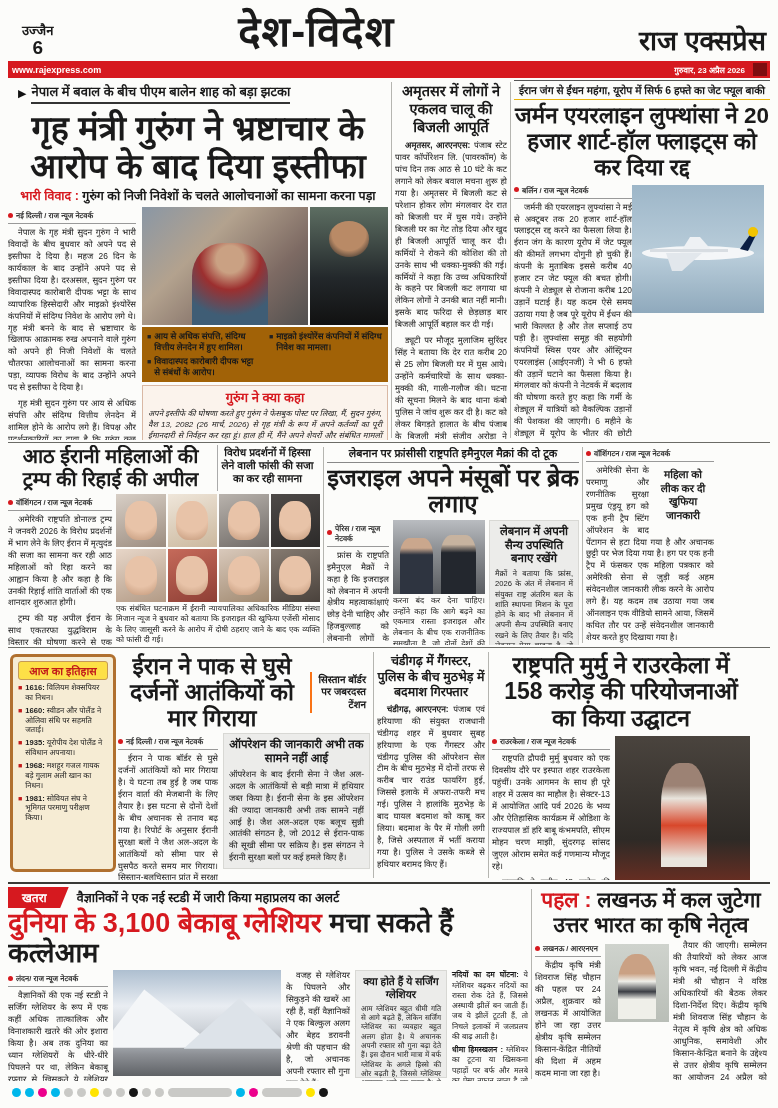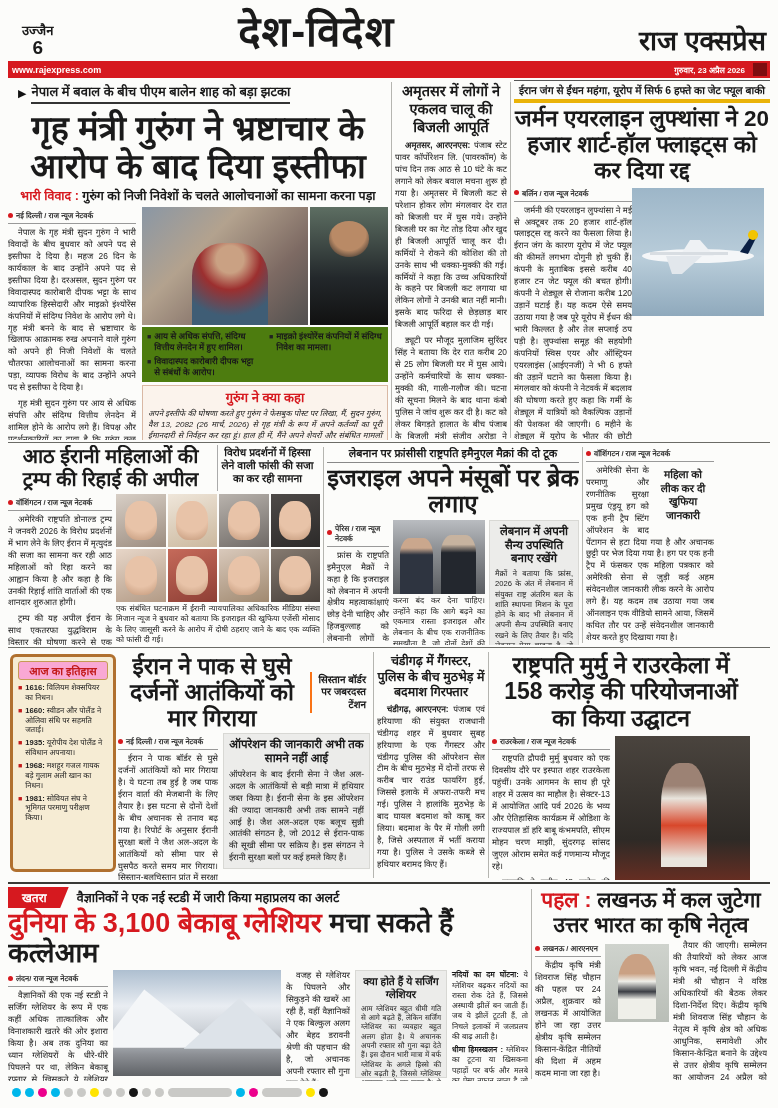--- a/index.html
+++ b/index.html
@@ -50,34 +50,34 @@
   .lead-cols { display:flex; gap:6px; height:252px; }
   .lead-left { width:128px; }
   .lead-right { flex:1; }
   .nepal-photos { display:flex; gap:2px; height:118px; }
   .nepal-photo-main { flex:1; background:linear-gradient(135deg,#8a97a5 0%,#b3a28e 35%,#7d6a63 70%,#51504f 100%); }
   .nepal-photo-main:before { content:""; position:absolute; left:30%; top:30%; width:46%; height:70%;
       background:radial-gradient(circle at 50% 20%,#caa183 18%,#9c2f2f 40%,#3f5d75 75%); border-radius:40% 40% 0 0; }
   .nepal-photo-side { width:78px; background:linear-gradient(180deg,#5d6e62 0%,#23282b 60%,#111 100%); }
   .nepal-photo-side:before { content:""; position:absolute; left:24%; top:12%; width:52%; height:30%;
       background:radial-gradient(circle at 50% 35%,#b98a66 55%,#222 95%); border-radius:50%; }
-  .caption-grid { display:grid; grid-template-columns:1fr 1fr; gap:2px 8px; background:#4d7c0f;
+  .caption-grid { display:grid; grid-template-columns:1fr 1fr; gap:2px 8px; background:#a16207;
                   padding:4px 5px; font-size:8.6px; font-weight:bold; line-height:1.3; margin-top:2px; }
   .caption-grid .cap { display:flex; gap:3px; }
   .caption-grid .sq { color:#222; font-size:7px; line-height:1.6; }
   .quote-box { border:1px solid #d9b8a4; background:#fbf3ec; margin-top:3px; padding:2px 5px 4px 5px; }
   .quote-box h4 { color:#d6191f; font-size:13px; text-align:center; margin-bottom:2px; }
   .quote-box .qt { font-size:8px; line-height:1.4; text-align:justify; font-style:italic; }
 
   .amritsar-art { width:112px; }
   .amritsar-art h3 { font-size:14.5px; line-height:1.25; text-align:center; margin:2px 0 4px 0; }
 
   .luft-art { width:256px; }
   .luft-kicker { font-size:10.5px; font-weight:bold; text-align:center; border-top:1px solid #555;
-                 border-bottom:4px solid #eab308; padding:2px 0; }
+                 border-bottom:1px solid #eab308; padding:2px 0; }
   .luft-art h2 { font-size:22.5px; line-height:1.15; text-align:center; margin:3px 0 1px 0; }
   .luft-cols { display:flex; }
   .luft-left { width:118px; }
   .plane-photo { width:132px; height:128px; background:linear-gradient(180deg,#9db6c8 0%,#b9cdda 55%,#8fa9bc 100%); margin-top:3px; }
   .plane-photo svg { position:absolute; left:4px; top:34px; }
 
   
   .mid1 { display:flex; height:200px; }
   .women-art { width:312px; }
   .women-head { display:flex; gap:4px; }
@@ -113,21 +113,21 @@
 
   .nuclear-art { width:128px; }
   .nuclear-art h2 { font-size:17px; line-height:1.2; text-align:center; }
   .nuke-inset { float:right; width:62px; font-size:10.5px; font-weight:bold; line-height:1.3;
                 text-align:center; padding:2px; margin:1px 0 2px 3px; }
 
   
   .mid2 { display:flex; height:230px; }
   .history { width:106px; background:#f6ecd4; border:3px solid #b0702f; border-radius:6px;
              padding:4px 5px; margin:4px 2px; height:218px; }
-  .history h3 { background:#f9a8d4; color:#c21a1a; border:1px solid #c59a55; font-size:11px;
+  .history h3 { background:#fde047; color:#c21a1a; border:1px solid #c59a55; font-size:11px;
                 text-align:center; border-radius:3px; padding:1px 0; margin-bottom:3px; }
   .history li { list-style:none; font-size:7.6px; line-height:1.3; margin-bottom:3px; display:flex; gap:3px; }
   .history li .bullet { color:#c21a1a; font-size:7px; }
   .history li b { color:#222; }
 
   .iranpak-art { width:252px; padding-top:4px; }
   .iranpak-head { display:flex; gap:4px; }
   .iranpak-head h2 { font-size:23px; line-height:1.12; text-align:center; width:188px; }
   .iranpak-kick { width:58px; font-size:10px; font-weight:bold; text-align:right; line-height:1.25;
                   border-left:2px solid #f97316; align-self:center; padding:2px; }

